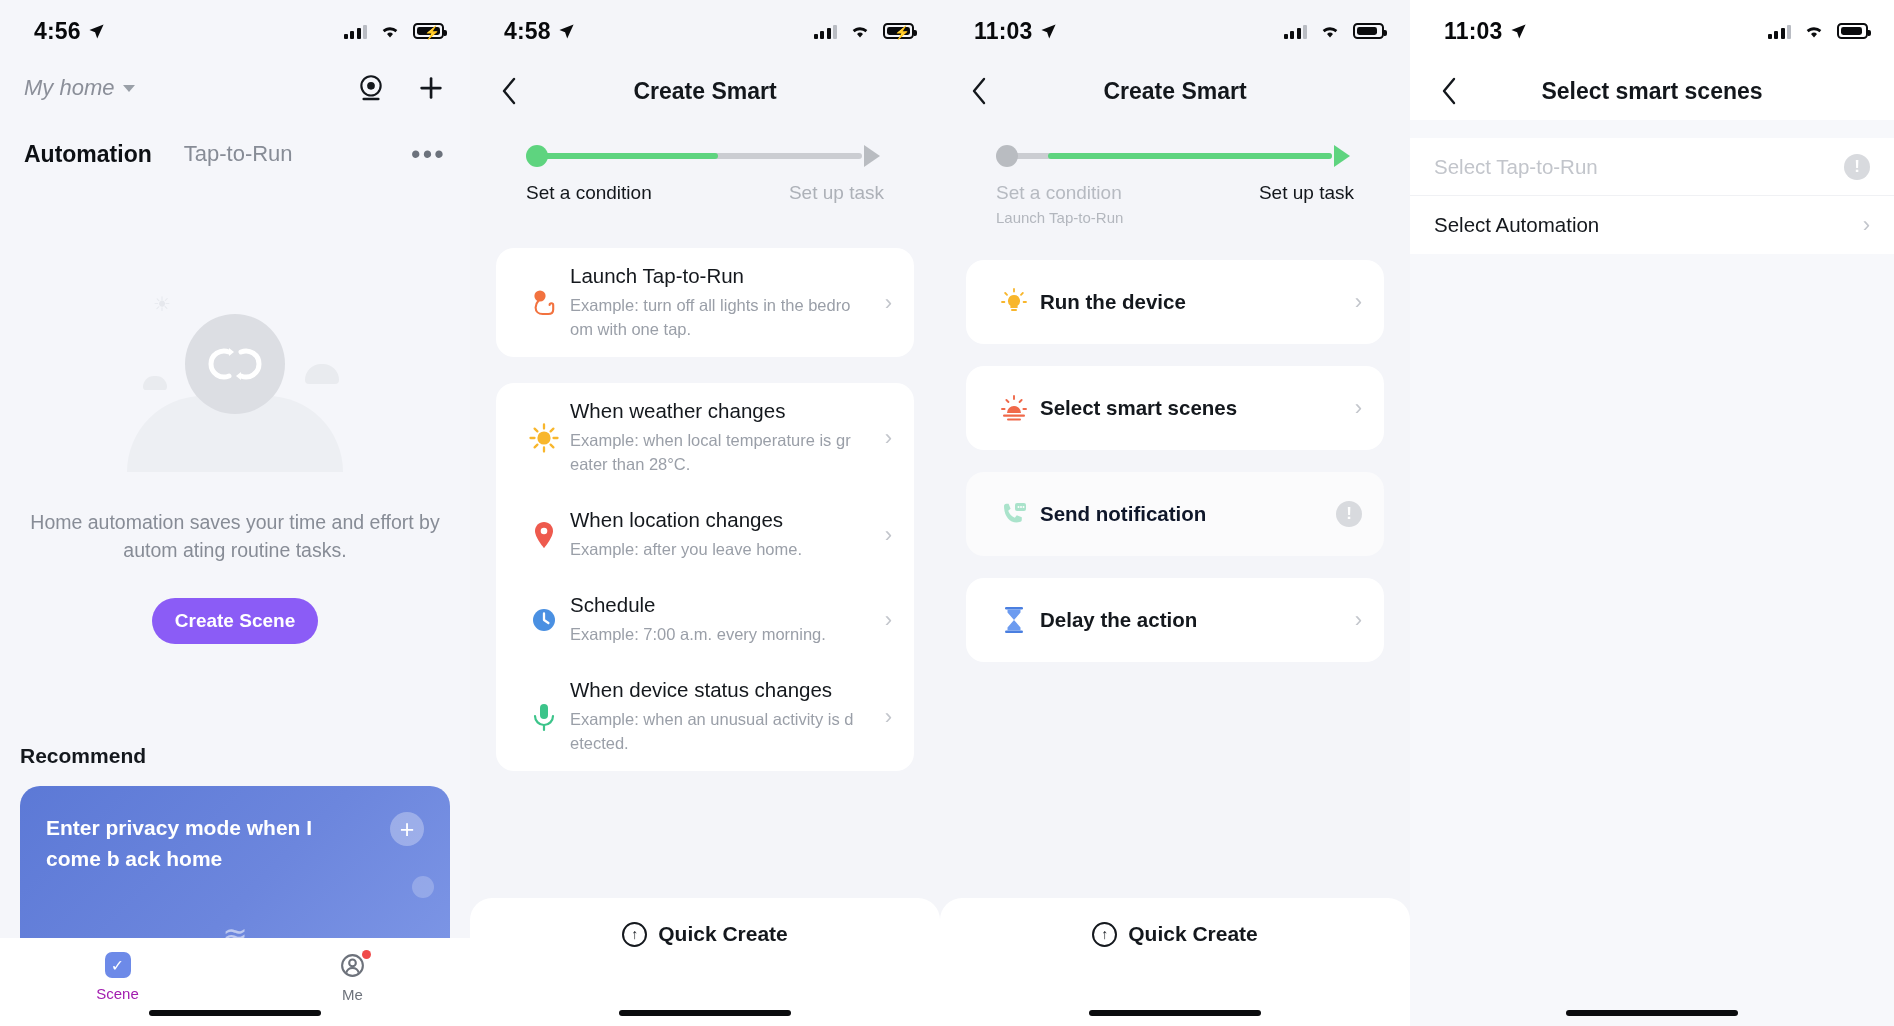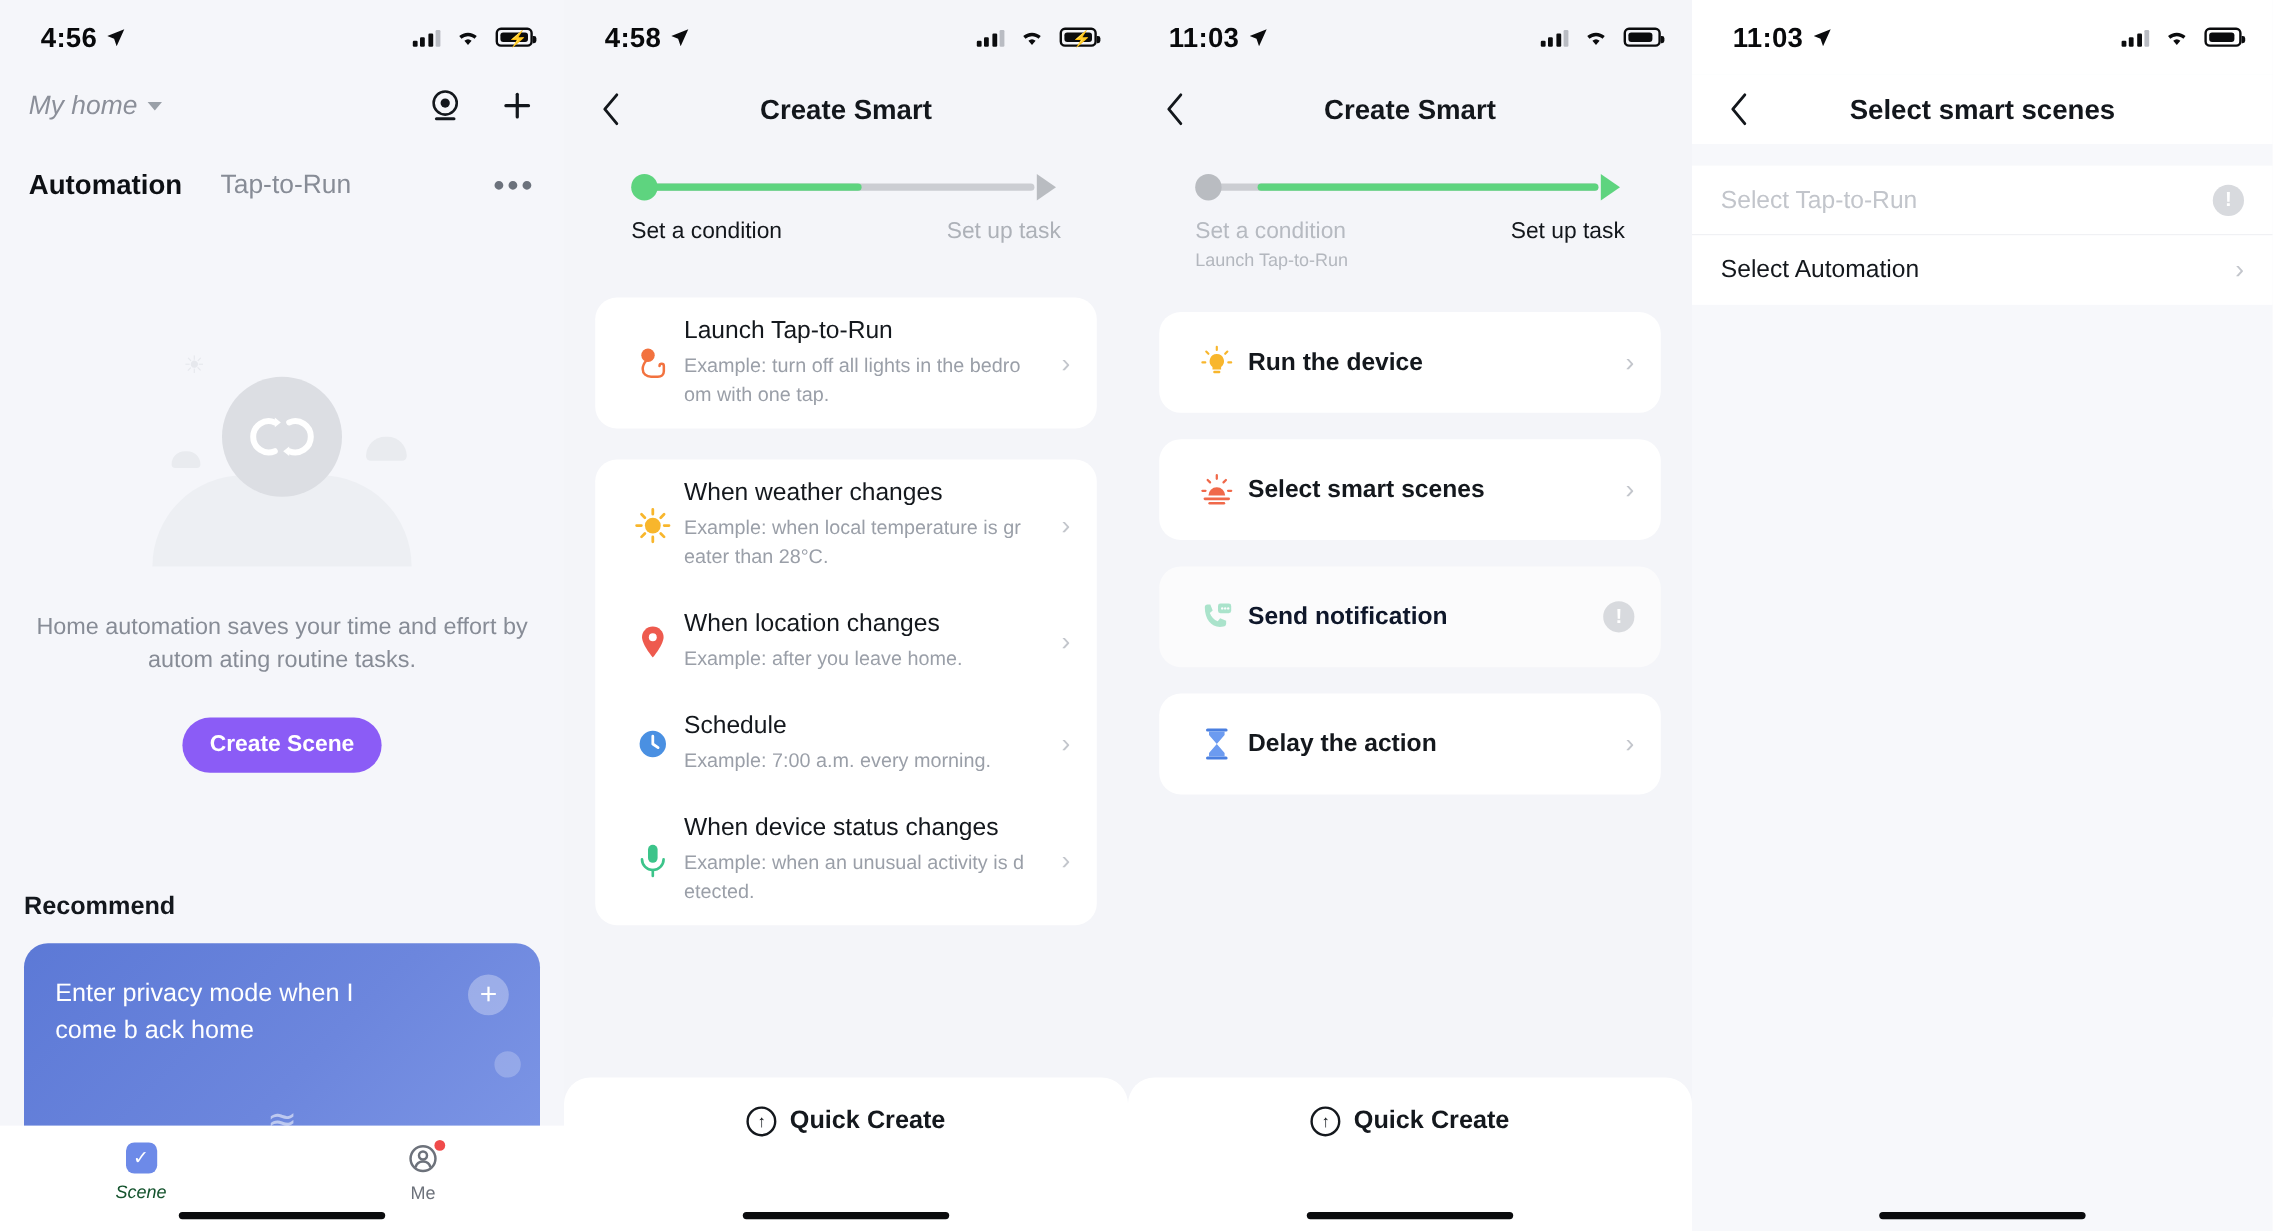--- a/index.html
+++ b/index.html
@@ -53,30 +53,30 @@
   .art-sun  { position:absolute; left:48px; top:0px; font-size:20px; color:#e6e8ed; }
   .art-cl1  { position:absolute; left:38px; top:84px; width:24px; height:14px; background:#e9ebef; border-radius:14px 14px 4px 4px;}
   .art-cl2  { position:absolute; right:26px; top:72px; width:34px;height:20px; background:#e9ebef; border-radius:20px 20px 5px 5px;}
   .empty-text { margin:36px auto 0; width:430px; font-size:19.5px; line-height:28px; color:#878c96; }
   .create-btn { margin:34px auto 0; width:166px; height:46px; border-radius:24px; background:#8b5cf6;
                 color:#fff; font-size:19px; font-weight:700; display:flex; align-items:center; justify-content:center; }
 
   .recommend-h { margin:100px 0 0 20px; font-size:21px; font-weight:700; color:#14181d; }
   .rec-card { margin:18px 20px 0; height:180px; border-radius:20px 20px 0 0;
               background:linear-gradient(135deg,#5c79d6 0%,#6c86dd 55%,#7d96e6 100%); position:relative; overflow:hidden; }
-  .rec-title { position:absolute; left:26px; top:26px; width:300px; font-size:21px; font-weight:400; color:#fff; line-height:31px; }
+  .rec-title { position:absolute; left:26px; top:26px; width:300px; font-size:21px; font-weight:700; color:#fff; line-height:31px; }
   .rec-plus { position:absolute; right:26px; top:26px; width:34px; height:34px; border-radius:50%;
               background:rgba(255,255,255,.3); display:flex; align-items:center; justify-content:center; color:#fff; font-size:25px; line-height:1; }
   .rec-wifi { position:absolute; left:50%; transform:translateX(-50%); bottom:12px; color:rgba(255,255,255,.55); font-size:30px; }
   .rec-bub  { position:absolute; right:16px; bottom:68px; width:22px;height:22px;border-radius:50%;background:rgba(255,255,255,.22);}
 
   .tabbar { position:absolute; left:0; right:0; bottom:0; height:88px; background:#fff; display:flex; align-items:flex-start; padding-top:14px; }
   .tabitem { flex:1; display:flex; flex-direction:column; align-items:center; gap:7px; position:relative; }
   .tabitem .lbl { font-size:15px; color:#6d727b; }
-  .tabitem.active .lbl { color:#14532d;font-style:italic; }
+  .tabitem.active .lbl { color:#a21caf; }
   .sq-check { width:26px;height:26px;border-radius:7px;background:#6d8ae8;display:flex;align-items:center;justify-content:center;color:#fff;font-size:16px;}
   .dot-badge{position:absolute; top:-2px; right:calc(50% - 18px); width:9px;height:9px;border-radius:50%;background:#f04b4b;}
   .homebar { position:absolute; left:50%; transform:translateX(-50%); bottom:10px; width:172px; height:6px; border-radius:4px; background:#0b0c0e; }
 
   
   .navbar { height:58px; display:flex; align-items:center; padding:0 22px; position:relative; }
   .nav-back { width:34px; height:34px; display:flex; align-items:center; justify-content:center; }
   .nav-title { position:absolute; left:0; right:0; text-align:center; font-size:23px; font-weight:700; color:#13171c; pointer-events:none; }
 
   

